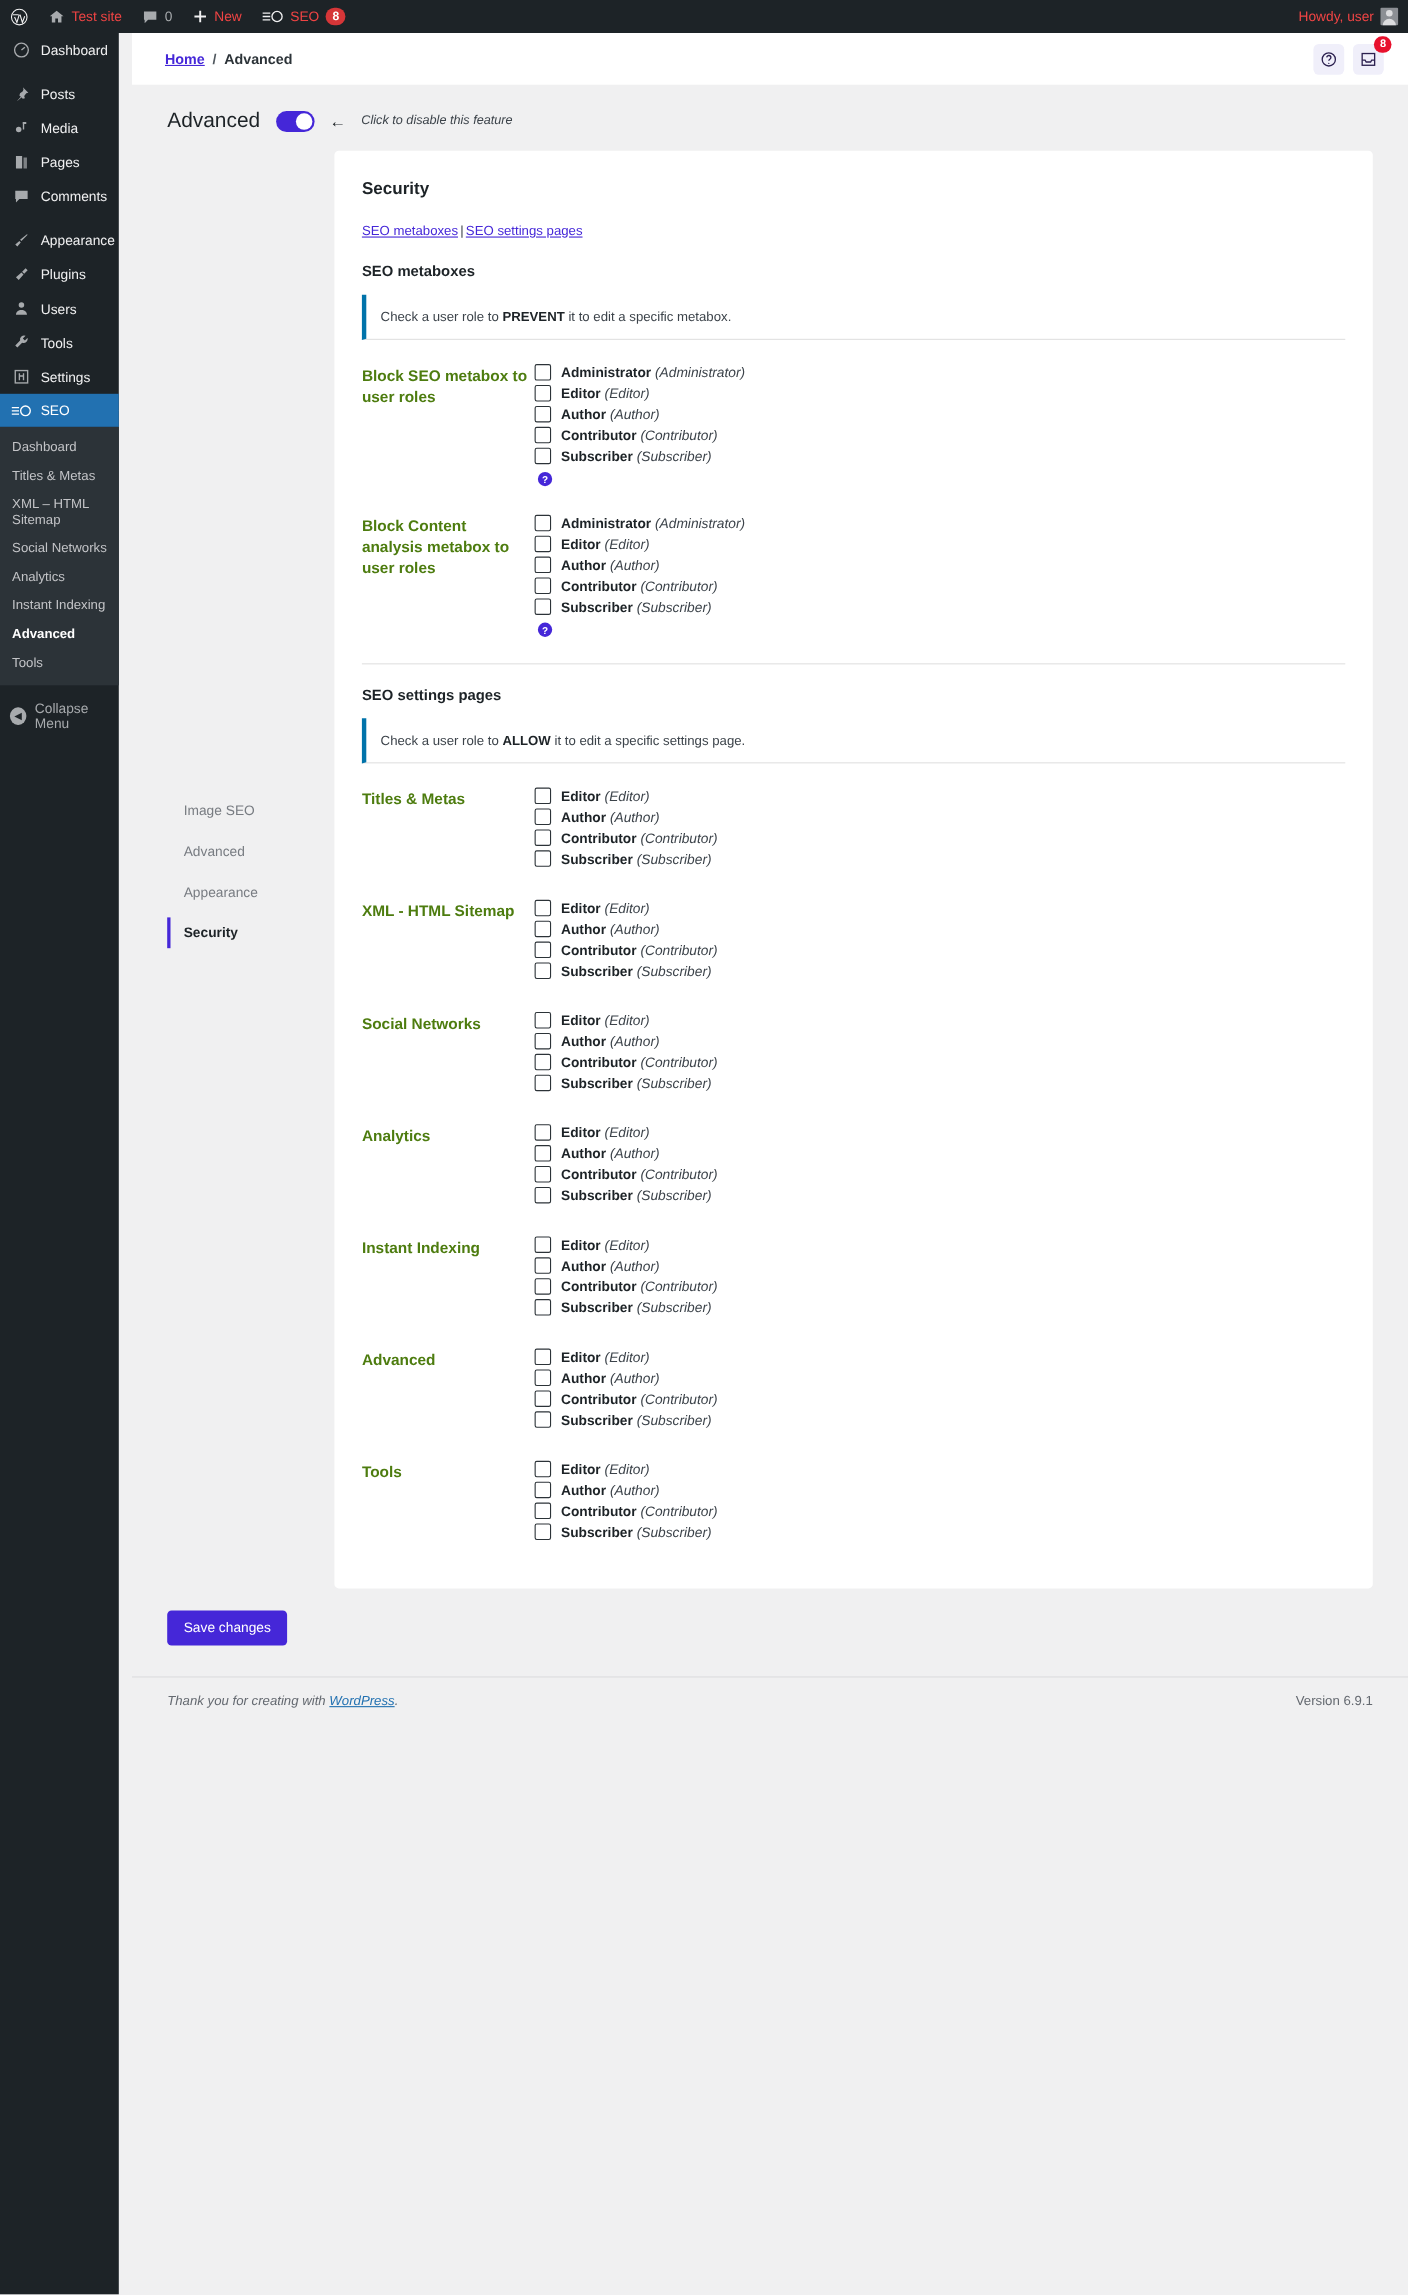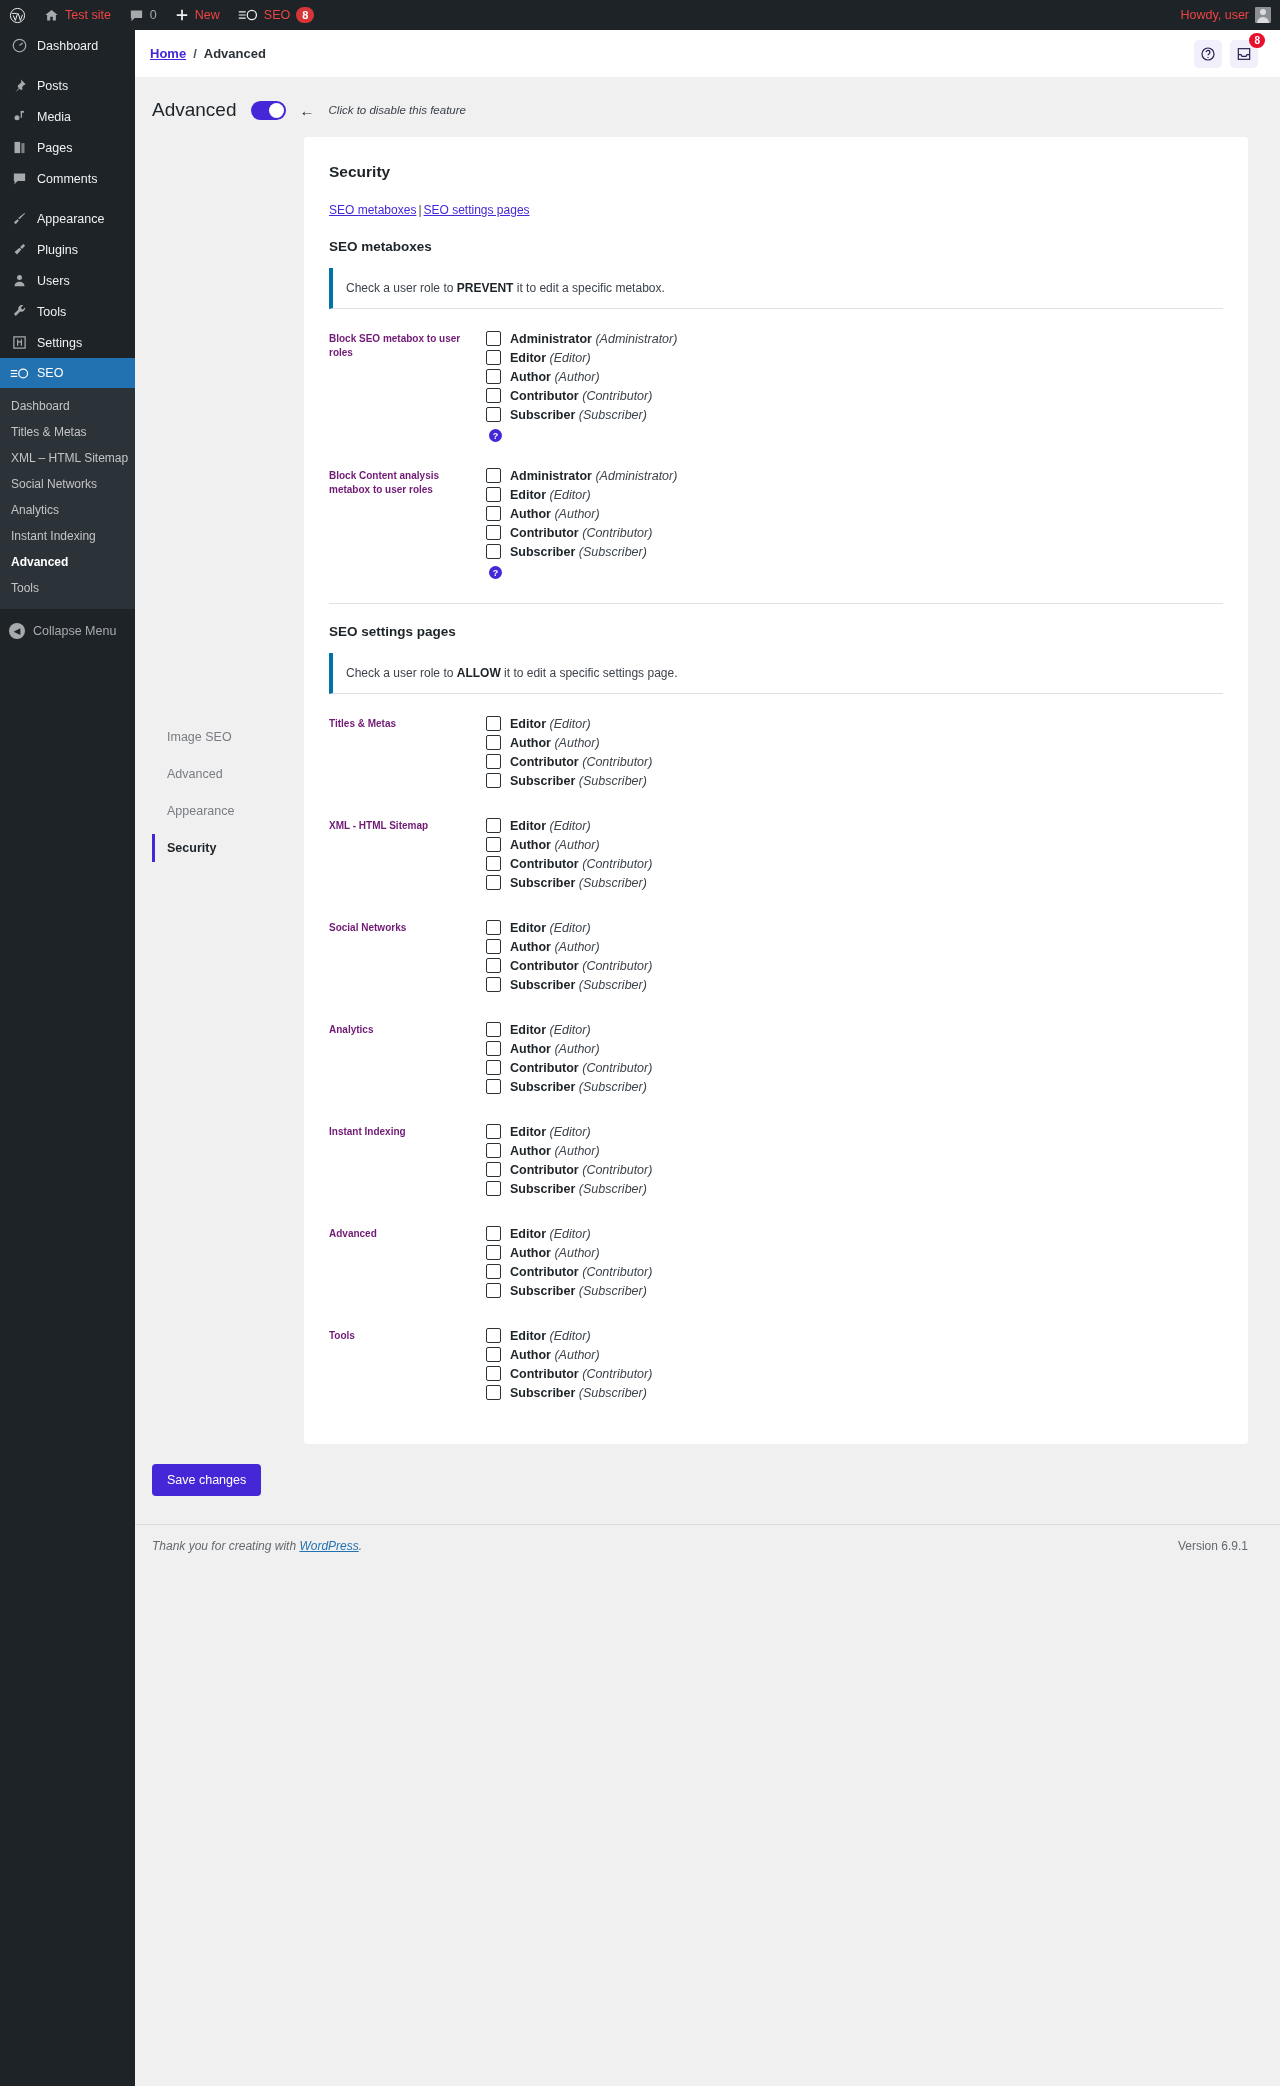--- a/index.html
+++ b/index.html
@@ -37,21 +37,21 @@
     background: #dcdcde; left: 5px; top: 2px;
   }
   .ab-avatar:after {
     content: ""; position: absolute; width: 12px; height: 7px; border-radius: 6px 6px 0 0;
     background: #dcdcde; left: 2px; top: 10px;
   }
   svg { display: block; }
 
   
   .adminmenu {
-    position: absolute; left: 0; top: 30px; width: 135px;
+    position: absolute; left: 0; top: 30px; width: 108px;
     background: #1d2327; min-height: 2056px; z-index: 30;
   }
   .menu-item {
     display: flex; align-items: center; gap: 8px;
     padding: 8px 0 8px 9px; color: #f0f0f1; font-size: 12.5px; cursor: pointer;
     position: relative;
   }
   .menu-item .mi-icon { width: 20px; display: flex; justify-content: center; color: #a7aaad; }
   .menu-sep { height: 9px; }
   .menu-item.current {
@@ -135,21 +135,21 @@
 
   .section-title { font-size: 13.5px; font-weight: 700; color: #1d2327; margin: 20px 0 14px 0; }
   .notice {
     border-left: 4px solid #0073aa; background: #fff; padding: 13px 0 13px 13px;
     font-size: 12px; color: #3c434a; border-bottom: 1px solid #e0e0e0; margin-bottom: 6px;
   }
   .notice b { font-weight: 700; color: #1d2327; }
 
   .field { display: flex; padding: 16px 0 10px 0; }
   .field-label {
-    width: 152px; flex: none; font-size: 10px; font-weight: 700; color: #701a75;
+    width: 152px; flex: none; font-size: 14px; font-weight: 700; color: #4d7c0f;
     line-height: 1.35; padding-top: 1px;
   }
   .field-body { flex: 1; padding-left: 5px; }
   .cbrow { display: flex; align-items: center; gap: 9px; margin-bottom: 4px; }
   .cb {
     width: 15px; height: 15px; border: 1.5px solid #2c3338; background: #fff;
     border-radius: 2px; flex: none; cursor: pointer;
   }
   .cb-label { font-size: 12.5px; color: #1d2327; }
   .cb-label b { font-weight: 700; }

